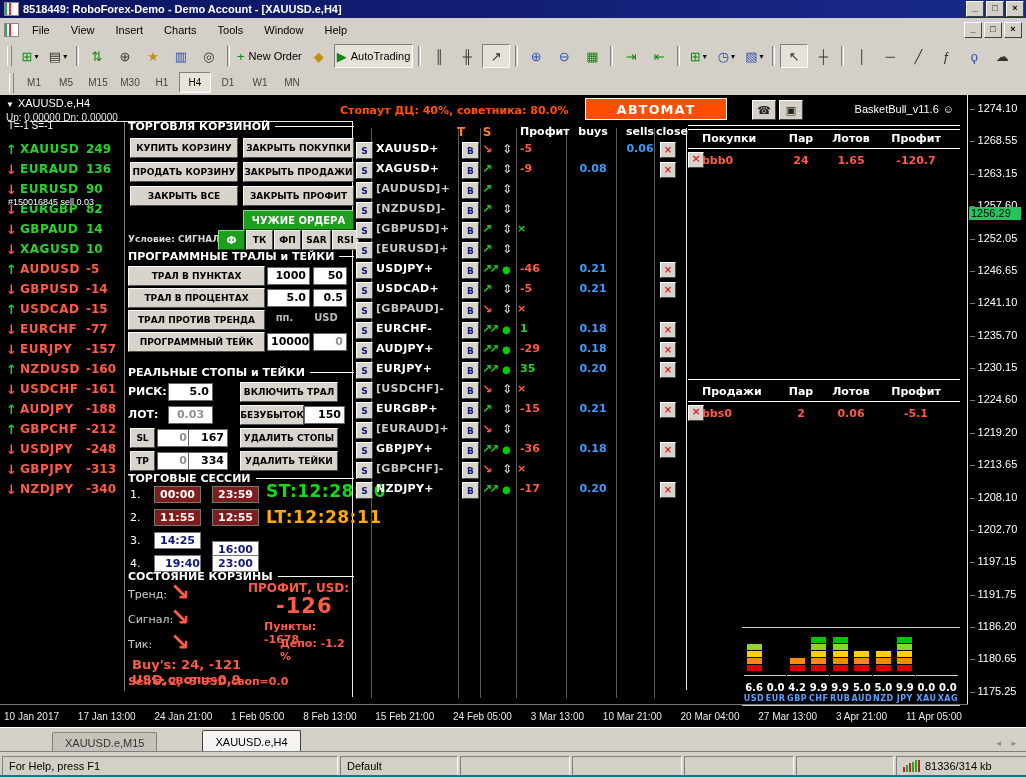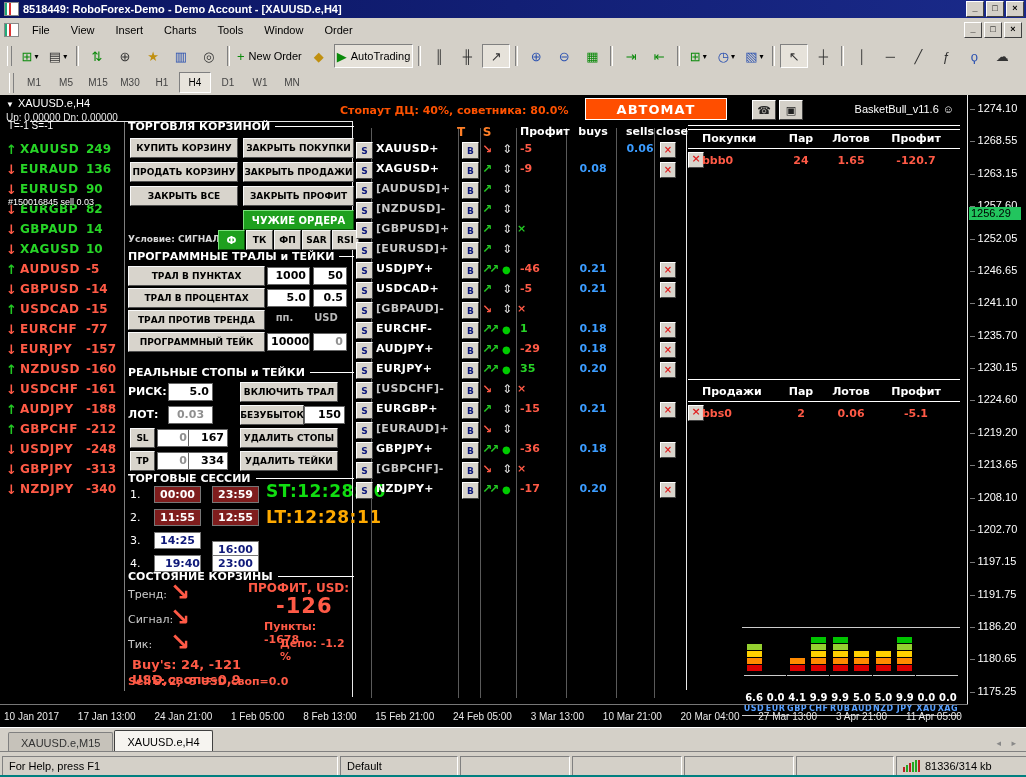--- a/index.html
+++ b/index.html
@@ -133,37 +133,37 @@
   .hist{position:absolute;left:54px;top:532px;width:218px;border-top:1px solid #ccc;border-bottom:1px solid #ccc;padding:3px 0 2px;}
   .hbars{display:flex;justify-content:space-between;padding:0 2px;}
   .hbar{width:20px;display:flex;flex-direction:column;align-items:center;}
   .hsegs{height:40px;width:15px;display:flex;flex-direction:column-reverse;justify-content:flex-start;}
   .sg{display:none;height:6px;margin-top:1px;width:15px;}
   .sg.r{background:#dd0000;} .sg.o{background:#ff8a00;} .sg.y{background:#ffd000;} .sg.lg{background:#95d030;} .sg.g{background:#00c400;}
   .segs-2 .sg:nth-child(-n+2){display:block;}
   .segs-3 .sg:nth-child(-n+3){display:block;}
   .segs-4 .sg:nth-child(-n+4){display:block;}
   .segs-5 .sg:nth-child(-n+5){display:block;}
-  .hval{margin-top:4px;border-top:1px solid #ccc;width:21px;text-align:center;color:#fff;font-size:10px;font-weight:bold;padding-top:16px;}
+  .hval{margin-top:4px;border-top:1px solid #ccc;width:21px;text-align:center;color:#fff;font-size:10px;font-weight:bold;padding-top:6px;}
   .hlbl{color:#58a0ff;font-size:8px;font-weight:bold;margin-top:1px;letter-spacing:0.5px;}
   
   .pscale{position:absolute;right:0;top:0;width:58px;height:610px;border-left:1px solid #e8e8e8;}
   .pticks{position:absolute;left:0;top:7px;bottom:8px;right:0;display:flex;flex-direction:column;justify-content:space-between;}
   .ptick{color:#fff;font-size:11px;font-family:"Liberation Sans",sans-serif;padding-left:2px;}
   .ptick::before{content:"– ";color:#bbb;font-size:9px;}
   .pcur{position:absolute;left:1px;top:112px;right:5px;background:#22c55e;color:#000;font-size:11px;
         font-family:"Liberation Sans",sans-serif;padding:0 2px;line-height:13px;}
   
   .taxis{position:absolute;left:0;right:58px;bottom:0;height:22px;border-top:1px solid #777;display:flex;align-items:center;
          justify-content:space-between;padding:0 6px 0 4px;color:#e8e8e8;font-size:10px;font-family:"Liberation Sans",sans-serif;}
   
   .tabsbar{position:absolute;left:0;top:727px;right:0;height:24px;background:#d4d0c8;border-top:1px solid #fff;
            display:flex;align-items:flex-end;padding-left:8px;}
   .tab{height:19px;padding:0 12px;font-size:11px;color:#333;background:#c6c2ba;border:1px solid #808080;border-bottom:none;
-       border-radius:2px 2px 0 0;display:flex;align-items:center;margin-right:1px;}
+       border-radius:2px 2px 0 0;display:flex;align-items:center;margin-right:1px;margin-left:44px;}
   .tab.active{background:#f6f4f0;color:#000;height:21px;border-color:#404040;}
   .tabarrows{margin-left:auto;margin-right:6px;margin-bottom:4px;color:#888;font-size:9px;letter-spacing:4px;}
   
   .statusbar{position:absolute;left:0;top:751px;right:0;height:24px;background:#d4d0c8;display:flex;align-items:center;
              padding:2px 2px 0;gap:2px;font-size:11px;color:#000;border-top:1px solid #808080;}
   .scell{height:18px;border:1px solid;border-color:#808080 #fff #fff #808080;display:flex;align-items:center;padding:0 6px;}
   .traffic-icon{width:18px;height:12px;margin-right:4px;
     background:linear-gradient(0deg,#b22 0 0) 0 100%/2px 5px no-repeat,
                linear-gradient(0deg,#2a2 0 0) 3px 100%/2px 7px no-repeat,
                linear-gradient(0deg,#b22 0 0) 6px 100%/2px 9px no-repeat,
@@ -199,21 +199,21 @@
         <span class="menu-item">View</span>
       
         <span class="menu-item">Insert</span>
       
         <span class="menu-item">Charts</span>
       
         <span class="menu-item">Tools</span>
       
         <span class="menu-item">Window</span>
       
-        <span class="menu-item">Order</span>
+        <span class="menu-item">Help</span>
       </span>
     <span class="winbtns">
       <span class="wbtn">_</span>
       <span class="wbtn">□</span>
       <span class="wbtn">×</span>
     </span>
   </div>
 
   <div class="toolbar">
     <span class="grip"></span>
@@ -1001,21 +1001,21 @@
               </div>
               <div class="hval">0.0</div>
               <div class="hlbl">EUR</div>
             </div>
 
             <div class="hbar">
               <div class="hsegs segs-2">
                 <div class="sg r"></div>
                 <div class="sg o"></div>
               </div>
-              <div class="hval">4.1</div>
+              <div class="hval">4.2</div>
               <div class="hlbl">GBP</div>
             </div>
 
             <div class="hbar">
               <div class="hsegs segs-5">
                 <div class="sg r"></div>
                 <div class="sg o"></div>
                 <div class="sg y"></div>
                 <div class="sg lg"></div>
                 <div class="sg g"></div>

